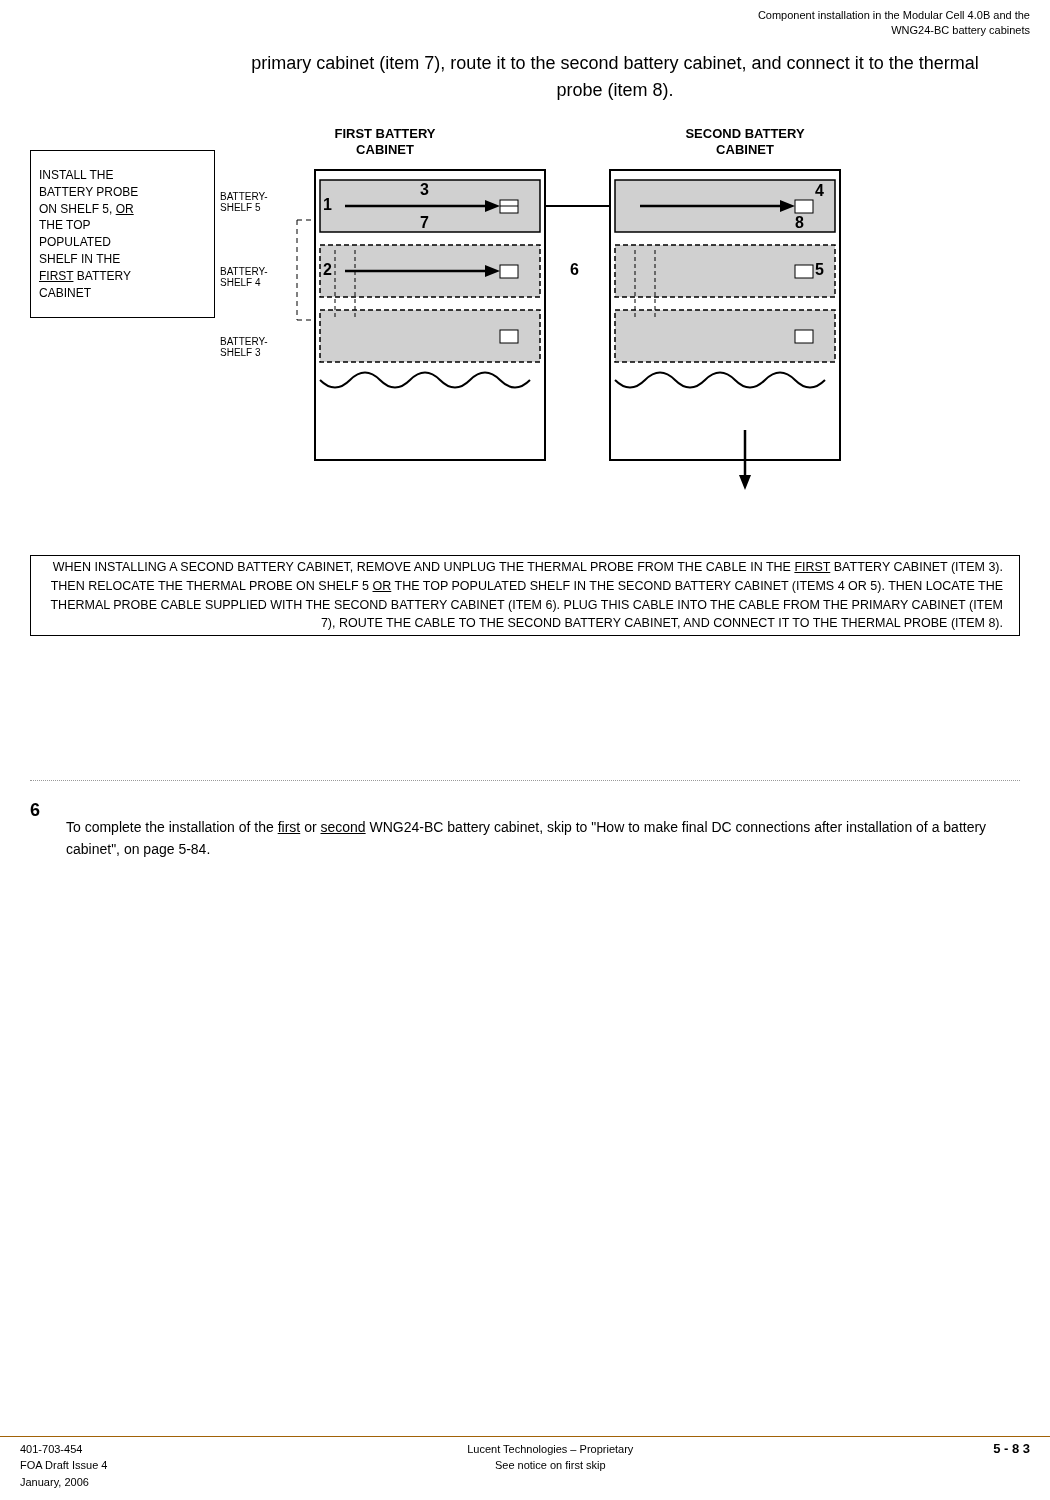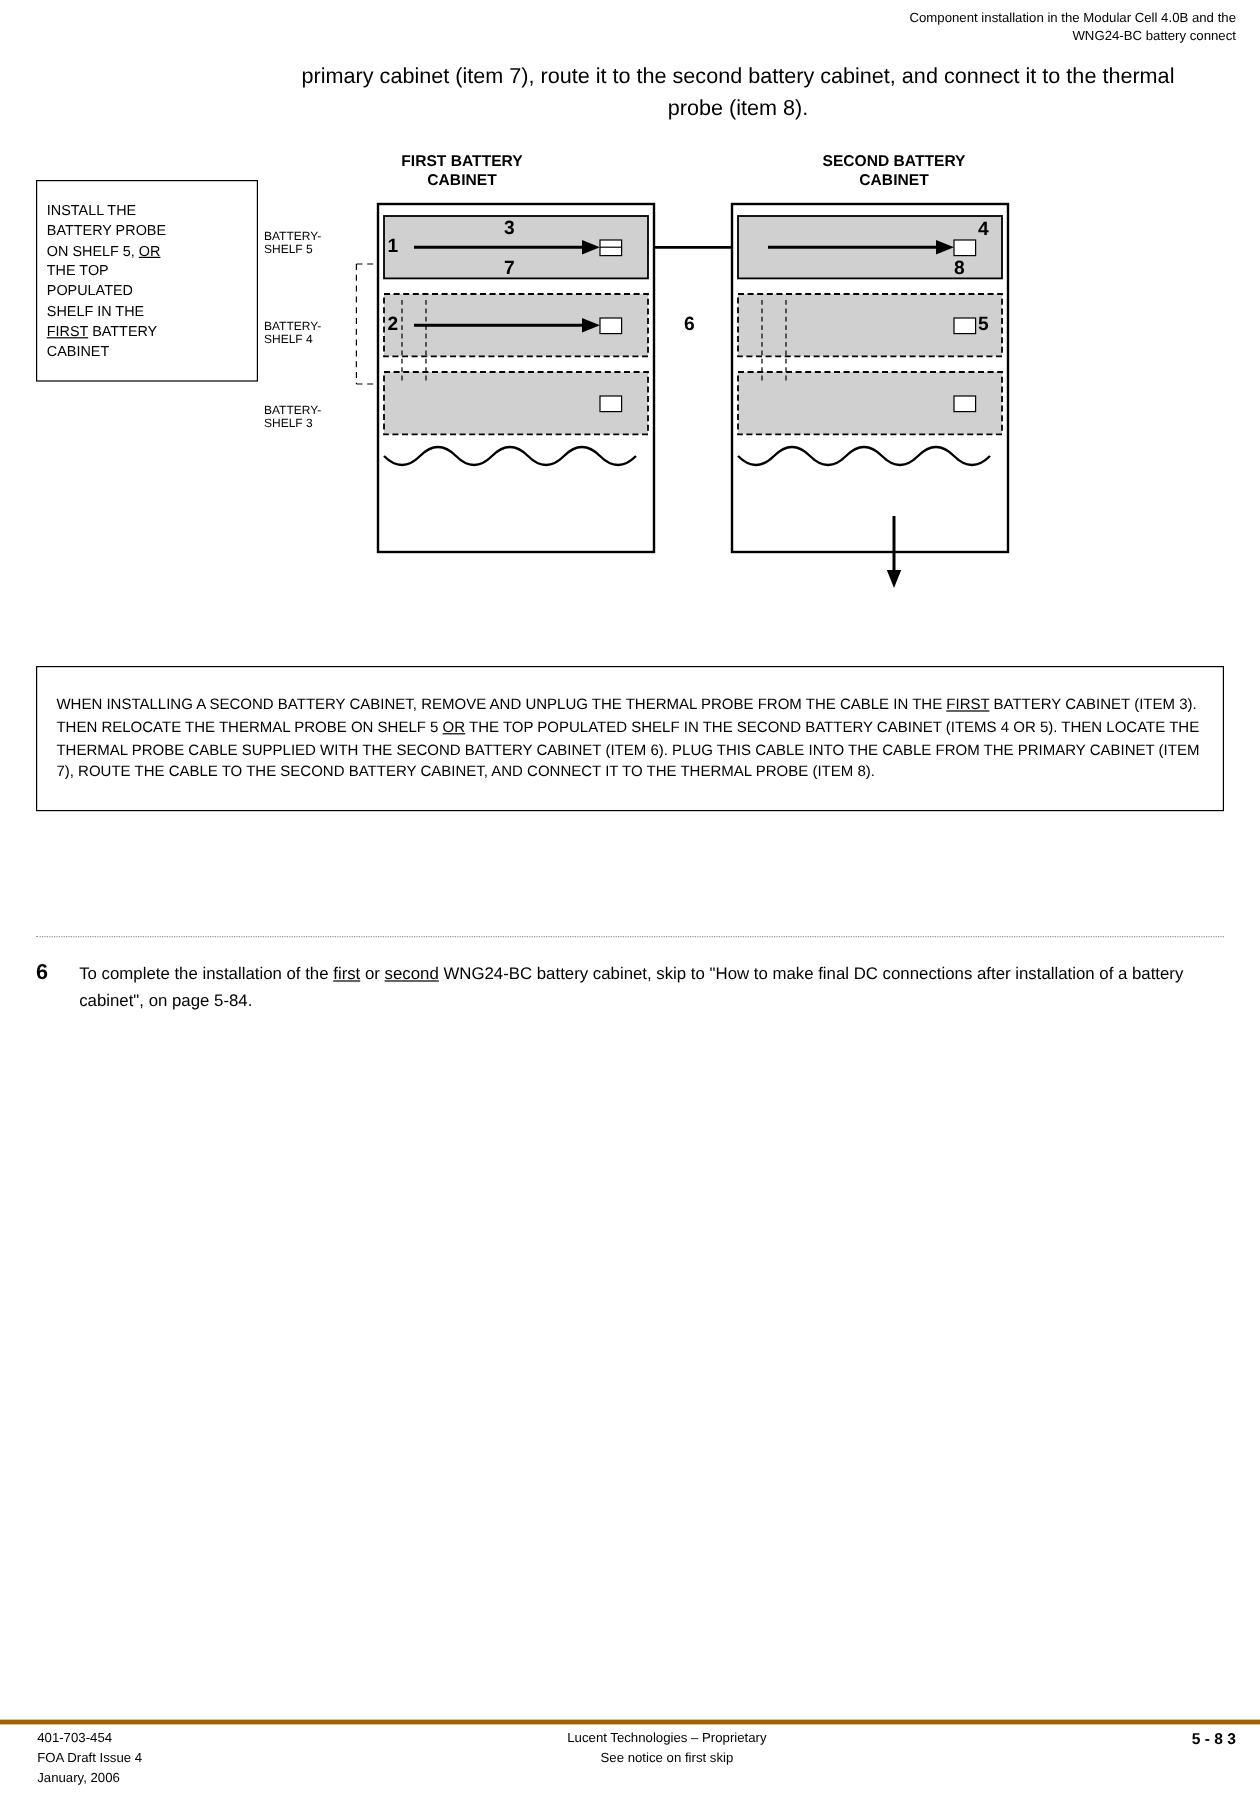--- a/index.html
+++ b/index.html
@@ -66,24 +66,24 @@
       height: 400px;
     }
 
     
     .warning-box {
       position: absolute;
       top: 555px;
       left: 30px;
       right: 30px;
       border: 1.5px solid #000;
-      padding: 22px 16px;
+      padding: 2px 16px;
       font-size: 12.5px;
       line-height: 1.5;
-      text-align: left;
+      text-align: right;
     }
     .warning-box .underline { text-decoration: underline; }
 
     
     .separator {
       position: absolute;
       top: 780px;
       left: 30px;
       right: 30px;
       border-top: 1px dotted #999;
@@ -99,47 +99,48 @@
       gap: 12px;
     }
     .step-number {
       font-size: 18px;
       font-weight: bold;
       min-width: 24px;
     }
     .step-text {
       font-size: 14px;
       line-height: 1.6;
+      margin-top: 16px;
     }
     .step-text .underline { text-decoration: underline; }
 
     
     .page-footer {
       position: absolute;
       bottom: 10px;
       left: 0;
       right: 0;
-      border-top: 4px solid #a16207;
+      border-top: 1px solid #a16207;
       padding-top: 4px;
       display: flex;
       justify-content: space-between;
       align-items: flex-start;
-      padding-left: 31px;
+      padding-left: 20px;
       padding-right: 20px;
     }
     .footer-left { font-size: 11px; line-height: 1.5; }
     .footer-center { font-size: 11px; line-height: 1.5; text-align: center; }
     .footer-right { font-size: 13px; font-weight: bold; }
   </style>
 </head>
 <body>
 
 <div class="page-header">
   <div>Component installation in the Modular Cell 4.0B and the</div>
-  <div>WNG24-BC battery connect</div>
+  <div>WNG24-BC battery cabinets</div>
 </div>
 
 <div class="intro-text">
   <span>primary cabinet (item 7), route it to the second battery cabinet, and connect it to the thermal probe (item 8).</span>
 </div>
 
 <div class="diagram-container">
 
   <div class="callout-box">
     <span>INSTALL THE</span><br>

